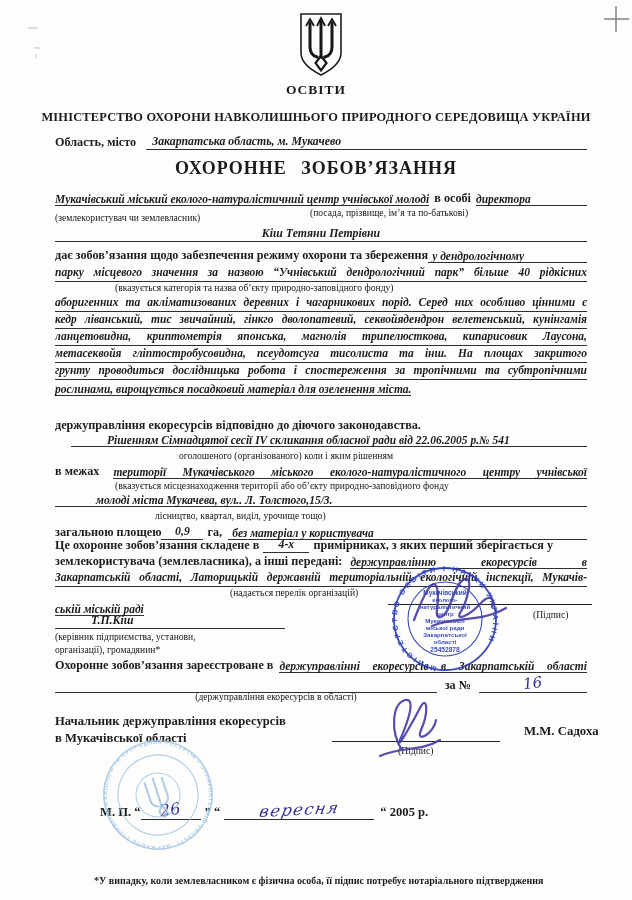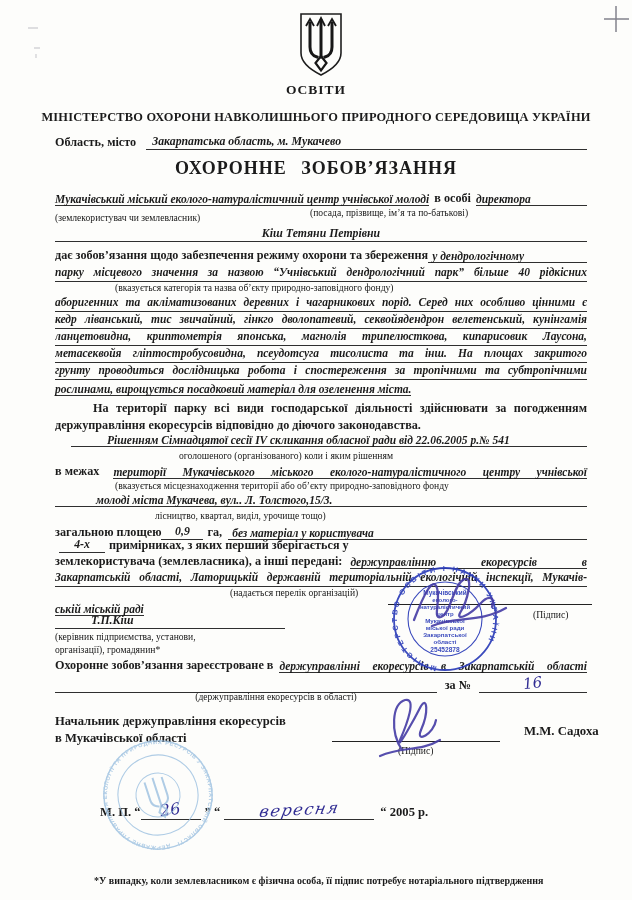--- a/index.html
+++ b/index.html
@@ -90,21 +90,20 @@
 
   <div class="abs descline just" style="top:295px;">аборигенних та акліматизованих деревних і чагарникових порід. Серед них особливо цінними є</div>
   <div class="abs descline just" style="top:312px;">кедр ліванський, тис звичайний, гінкго дволопатевий, секвойядендрон велетенський, кунінгамія</div>
   <div class="abs descline just" style="top:329px;">ланцетовидна, криптометрія японська, магнолія трипелюсткова, кипарисовик Лаусона,</div>
   <div class="abs descline just" style="top:346px;">метасеквойя гліптостробусовидна, псеудотсуга тисолиста та інш. На площах закритого</div>
   <div class="abs descline just" style="top:363px;">грунту проводиться дослідницька робота і спостереження за тропічними та субтропічними</div>
   <div class="abs" style="left:55px;right:45px;top:380px;height:16px;line-height:15px;">
     <span class="bi t115 u">рослинами, вирощується посадковий матеріал для озеленення міста.</span>
   </div>
 
-  <div class="abs b t12 just" style="left:55px;right:45px;top:401px;text-indent:38px;white-space:nowrap;overflow:visible;">На території парку всі види господарської діяльності здійснювати за погодженням</div>
   <div class="abs b t12" style="left:55px;right:45px;top:418px;">держуправління екоресурсів відповідно до діючого законодавства.</div>
 
   <div class="abs row" style="left:71px;right:45px;top:434px;">
     <span class="fill" style="max-width:32px;"></span>
     <span class="bi t115 u now" style="padding:0 4px;">Рішенням Сімнадцятої сесії ІV скликання обласної ради від 22.06.2005 р.№ 541</span>
     <span class="fill"></span>
   </div>
   <div class="abs cap center" style="left:0;right:60px;top:450px;">оголошеного (організованого) коли і яким рішенням</div>
 
   <div class="abs row" style="left:55px;right:45px;top:464px;">
@@ -123,20 +122,21 @@
 
   <div class="abs row" style="left:55px;right:45px;top:524px;">
     <span class="b t12 now">загальною площею</span>
     <span class="bi t118 u center" style="min-width:42px;">0,9</span>
     <span class="b t12 now" style="padding:0 6px 0 4px;">га,</span>
     <span class="bi t115 u now" style="padding:0 4px;">без матеріал у користувача</span>
     <span class="fill"></span>
   </div>
 
   <div class="abs row" style="left:55px;right:45px;top:537px;">
+    <span class="b t12 now">Це охоронне зобов’язання складене в</span>
     <span class="bi t118 u center" style="min-width:46px;margin:0 4px;">4-х</span>
     <span class="b t12 now">примірниках, з яких перший зберігається у</span>
   </div>
   <div class="abs row" style="left:55px;right:45px;top:554px;">
     <span class="b t12 now">землекористувача  (землевласника),  а  інші  передані:</span>
     <span class="bi t115 u just" style="flex:1;margin-left:8px;">держуправлінню  екоресурсів  в</span>
   </div>
   <div class="abs descline just" style="top:570px;">Закарпатській області, Латорицькій державній територіальній екологічній інспекції, Мукачів-</div>
   <div class="abs cap" style="left:230px;top:587px;">(надається перелік організацій)</div>
 

